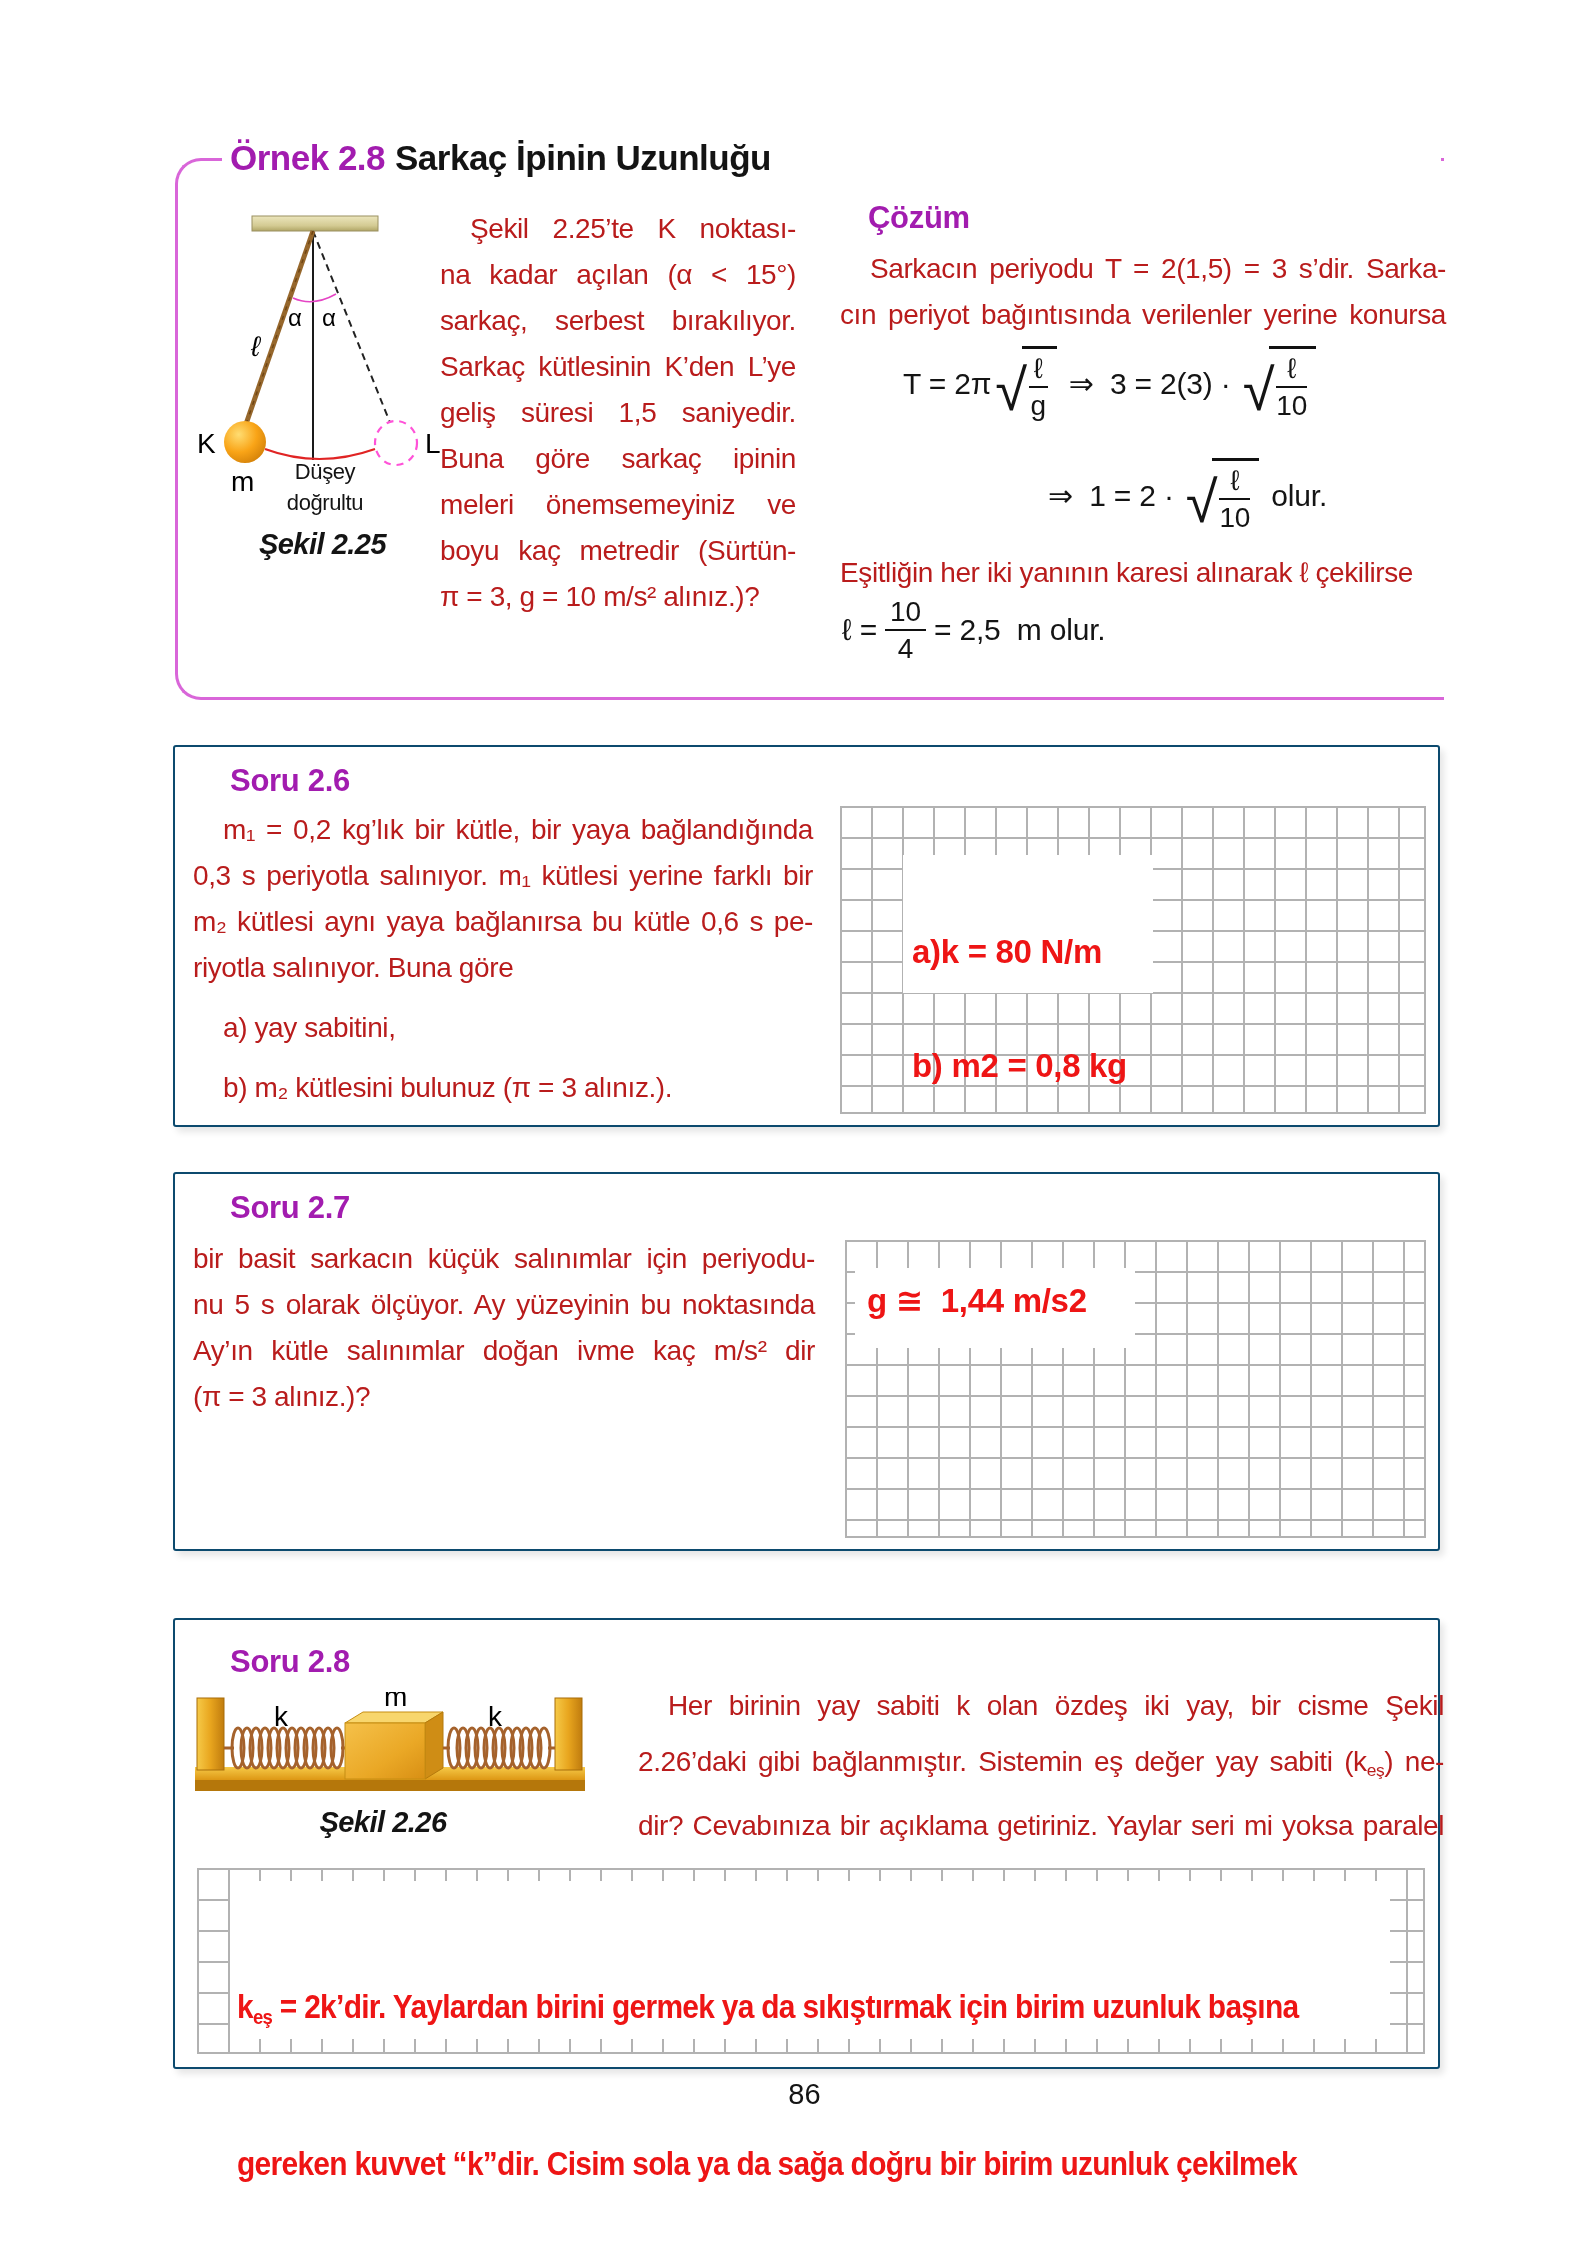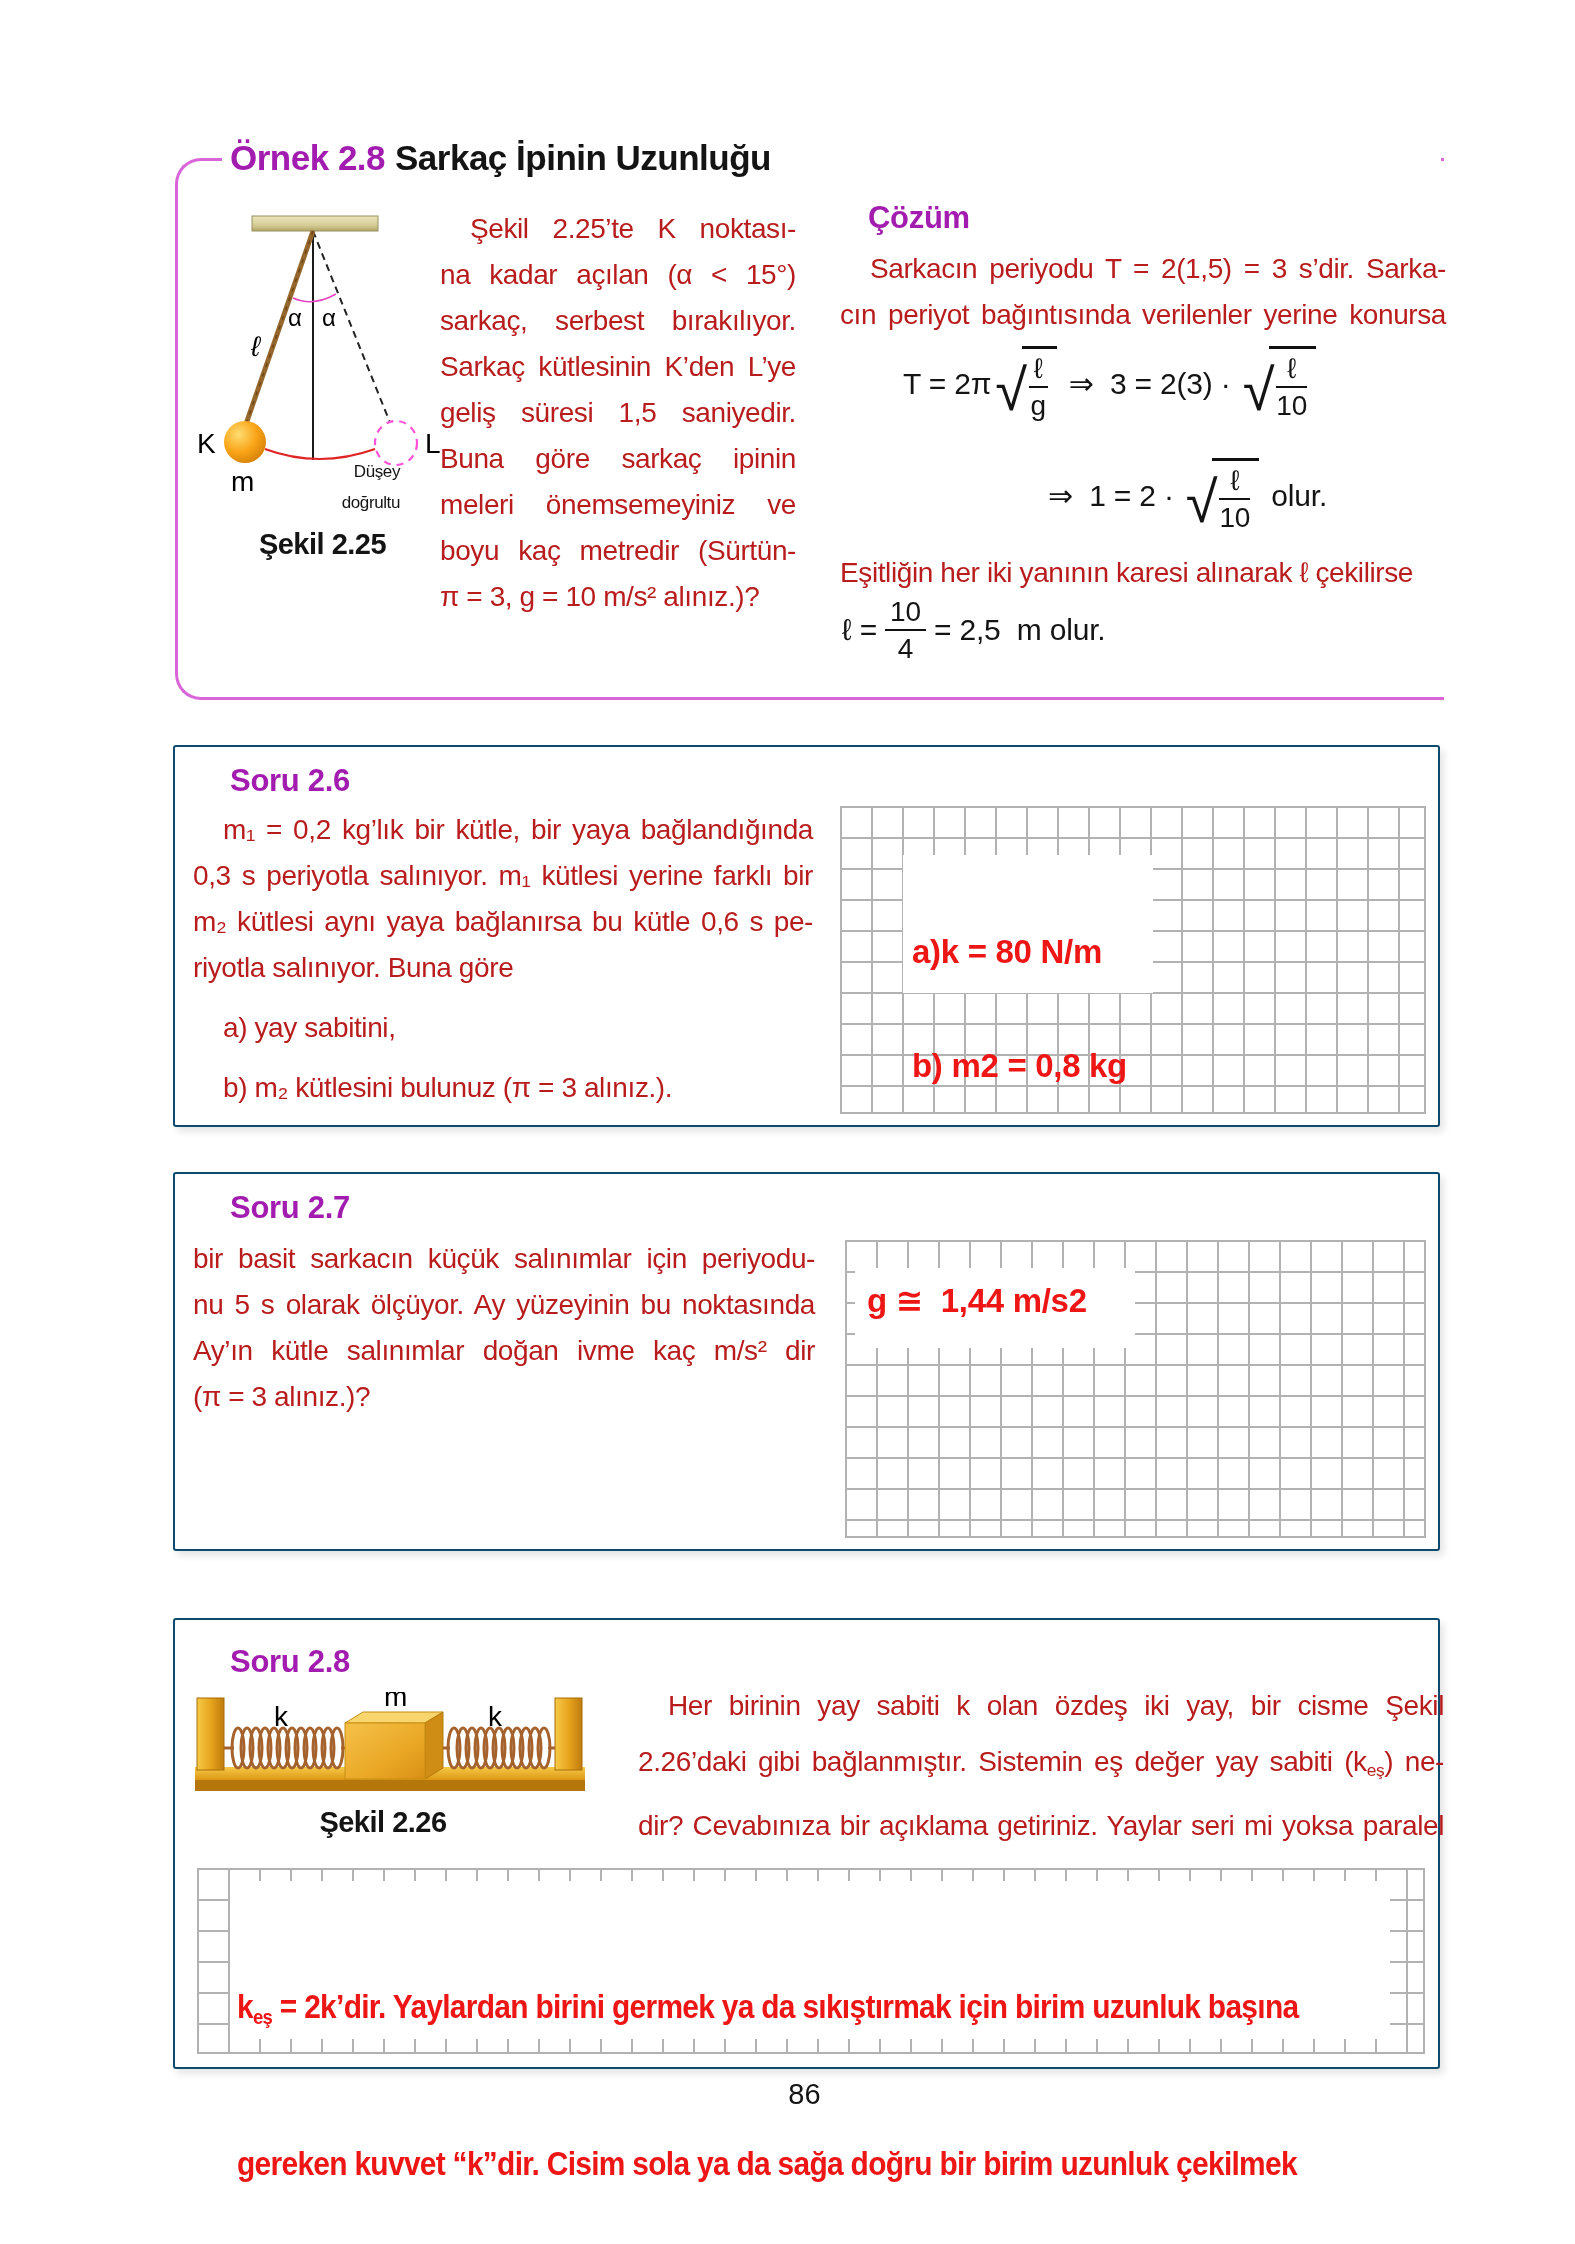--- a/index.html
+++ b/index.html
@@ -12,22 +12,22 @@
   .ttl2{font-size:31px;font-weight:bold;letter-spacing:-0.3px;white-space:nowrap}
   .mag{color:#a21caf}
   
   .ornek-frame{position:absolute;left:175px;top:158px;width:1266px;height:536px;
     border:3px solid #d966d9;border-right:none;border-radius:26px 0 0 26px;background:transparent}
   .ornek-cover{position:absolute;left:222px;top:150px;width:1219px;height:18px;background:#fff}
   
   .prob,.qtext,.sol{font-size:28px;line-height:46px;letter-spacing:-0.4px;color:#b91c1c}
   .j{text-align:justify;text-align-last:justify}
   .ind{text-indent:30px}
-  .caption{font-size:29px;font-weight:bold;letter-spacing:-0.5px}
-  .vlabel{font-size:17px;line-height:31px;text-align:right;letter-spacing:-0.4px}
+  .caption{font-size:29px;font-weight:bold;font-style:italic;letter-spacing:-0.5px}
+  .vlabel{font-size:22px;line-height:31px;text-align:center;letter-spacing:-0.4px}
   
   .eq{position:absolute;display:flex;align-items:center;font-size:30px;white-space:pre;letter-spacing:-0.2px}
   .frac{display:inline-flex;flex-direction:column;text-align:center;font-size:28px;line-height:1.12}
   .frac .num{border-bottom:2px solid #111;padding:0 5px 2px}
   .frac .den{padding-top:2px}
   .sqrt{display:inline-flex;align-items:center;margin:0 4px}
   .sqrt .sym{font-size:58px;font-weight:100;line-height:0.8;margin-right:-5px;transform:translateY(6px)}
   .sqrt .rbody{border-top:3px solid #111;padding:4px 9px 0 7px;display:inline-flex}
   .nowrap{white-space:pre}
   

